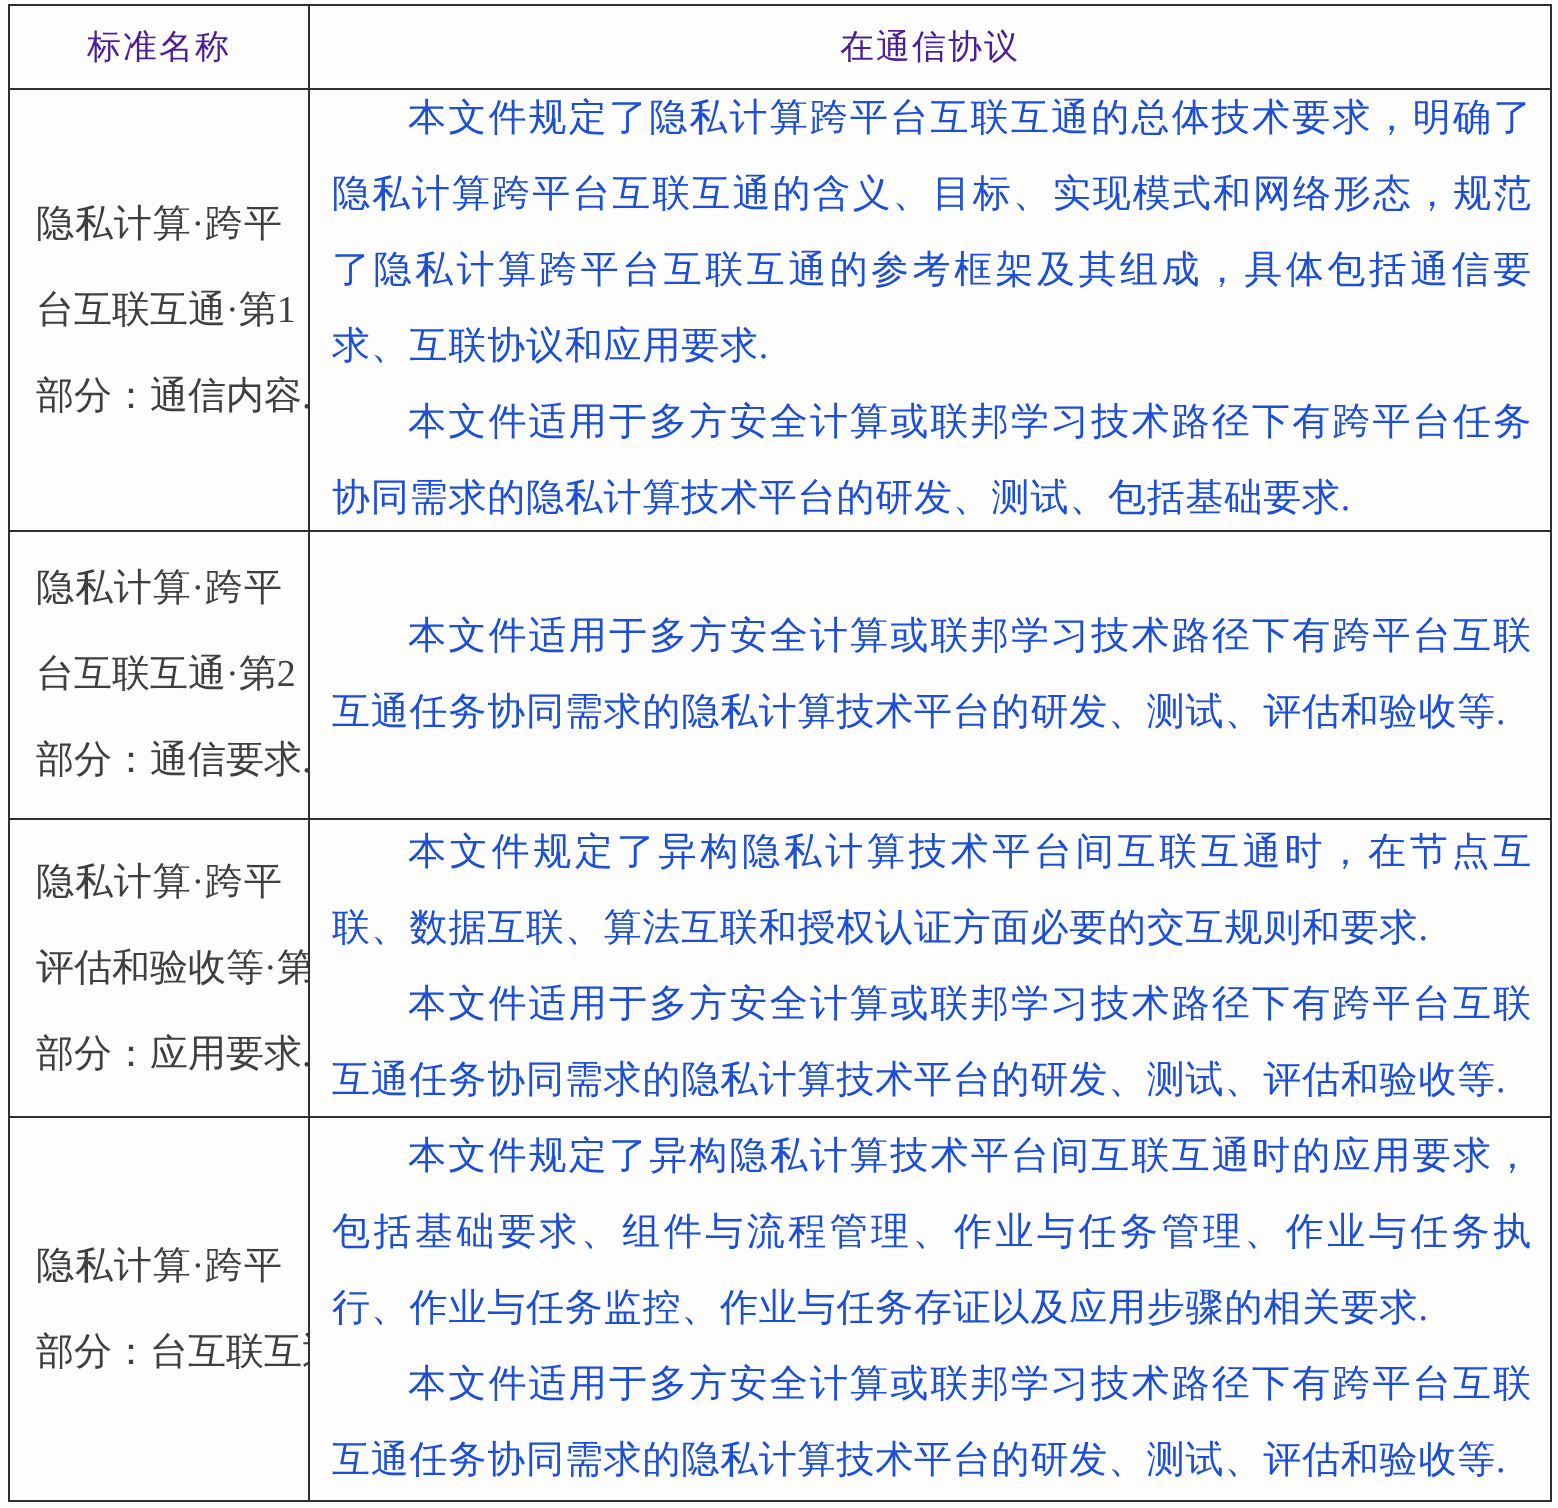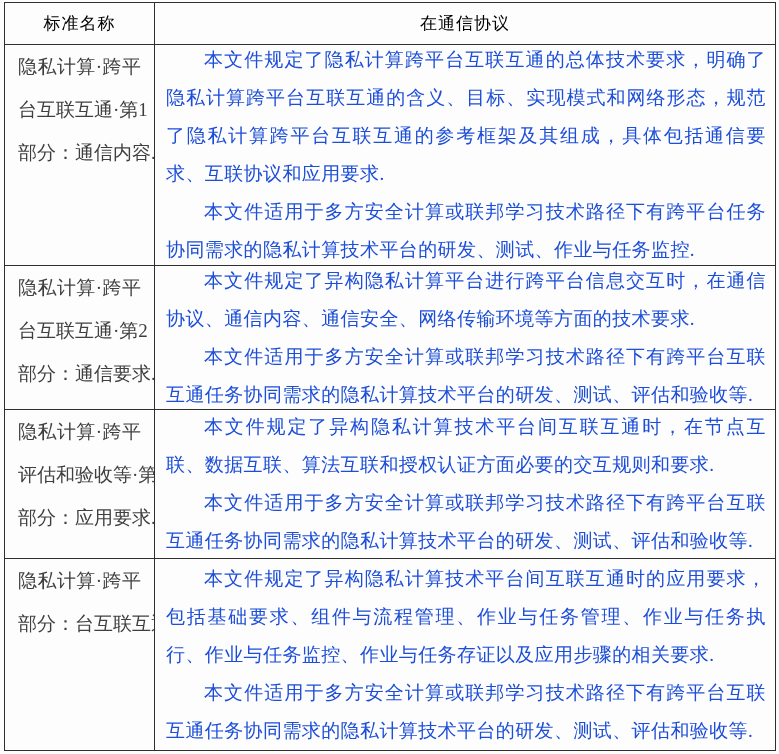--- a/index.html
+++ b/index.html
@@ -32,25 +32,25 @@
     overflow: hidden;
   }
   .tc.last-col { border-right: none; }
   .tc.last-row { border-bottom: none; }
   .header-cell {
     display: flex;
     align-items: center;
     justify-content: center;
     font-size: 17px;
     letter-spacing: 1px;
-    color: #000000;
+    color: #4c1d95;
   }
   .name-cell {
     display: flex;
-    align-items: flex-start;
+    align-items: center;
     padding: 0 13px;
   }
   .name-block { width: 100%; }
   .nline {
     font-size: 19px;
     line-height: 43px;
     text-align: justify;
     text-align-last: justify;
     color: #3f3f3f;
     white-space: nowrap;
@@ -82,32 +82,31 @@
 
     <div class="tc name-cell">
       <div class="name-block">
         <div class="nline">隐私计算·跨平</div>
         <div class="nline">台互联互通·第1</div>
         <div class="nline">部分：通信内容.</div>
       </div>
     </div>
     <div class="tc content-cell last-col">
       <p>本文件规定了隐私计算跨平台互联互通的总体技术要求，明确了隐私计算跨平台互联互通的含义、目标、实现模式和网络形态，规范了隐私计算跨平台互联互通的参考框架及其组成，具体包括通信要求、互联协议和应用要求.</p>
-      <p>本文件适用于多方安全计算或联邦学习技术路径下有跨平台任务协同需求的隐私计算技术平台的研发、测试、作业与任务监控.</p>
+      <p>本文件适用于多方安全计算或联邦学习技术路径下有跨平台任务协同需求的隐私计算技术平台的研发、测试、包括基础要求.</p>
     </div>
 
     <div class="tc name-cell">
       <div class="name-block">
         <div class="nline">隐私计算·跨平</div>
         <div class="nline">台互联互通·第2</div>
         <div class="nline">部分：通信要求.</div>
       </div>
     </div>
     <div class="tc content-cell last-col">
-      <p>本文件规定了异构隐私计算平台进行跨平台信息交互时，在通信协议、通信内容、通信安全、网络传输环境等方面的技术要求.</p>
       <p>本文件适用于多方安全计算或联邦学习技术路径下有跨平台互联互通任务协同需求的隐私计算技术平台的研发、测试、评估和验收等.</p>
     </div>
 
     <div class="tc name-cell">
       <div class="name-block">
         <div class="nline">隐私计算·跨平</div>
         <div class="nline">评估和验收等·第3</div>
         <div class="nline">部分：应用要求.</div>
       </div>
     </div>

